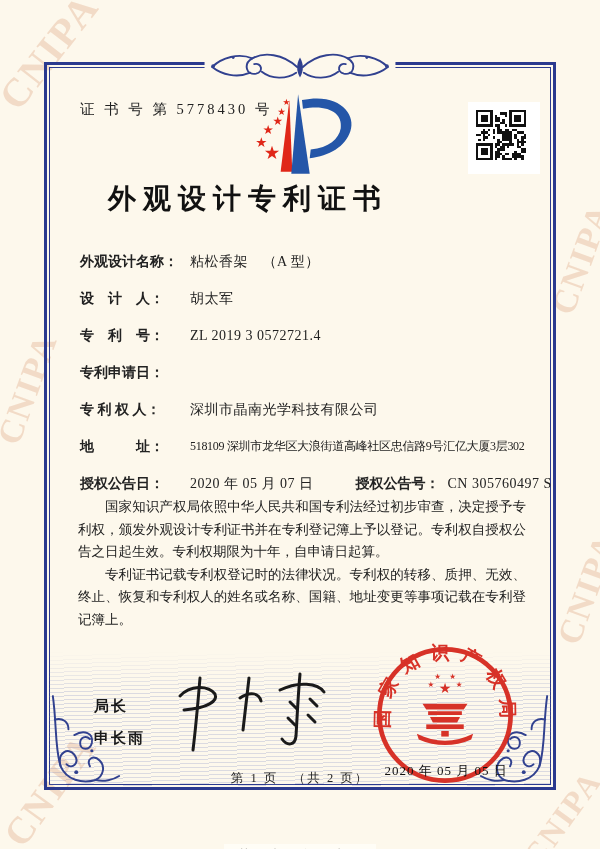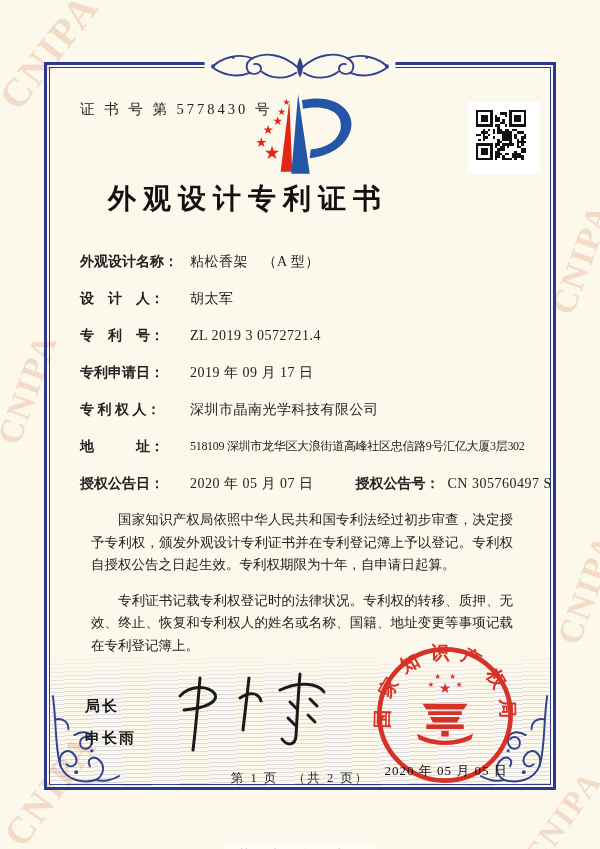--- a/index.html
+++ b/index.html
@@ -42,25 +42,25 @@
   .fields{position:absolute;left:80px;top:243px;width:452px;z-index:4;font-size:14px;}
   .frow{display:flex;align-items:center;height:37px;white-space:nowrap;}
   .flabel{display:inline-block;min-width:110px;font-weight:600;color:#222;}
   .fvalue{color:#222;letter-spacing:.5px;}
   .addr .fvalue{font-size:12px;letter-spacing:-0.3px;}
   .pair2{margin-left:42px;}
   .pair2 .flabel{min-width:0;margin-right:8px;}
 
   .body-text{position:absolute;left:78px;top:496px;width:448px;z-index:4;
              font-size:13.5px;line-height:22.5px;text-align:justify;color:#222;}
-  .body-text p{margin:13px;text-indent:2em;}
+  .body-text p{margin:0;text-indent:2em;}
 
   .sig-block{position:absolute;left:85px;top:697px;z-index:5;font-size:15px;
              font-weight:600;color:#1a1a1a;}
-  .sig-block div{margin-bottom:13px;letter-spacing:2px;}
+  .sig-block div{margin-bottom:13px;letter-spacing:2px;margin-left:9px;}
   .sig-script{position:absolute;left:170px;top:668px;z-index:5;}
 
   .seal{position:absolute;left:370px;top:640px;z-index:5;opacity:.95;}
   .seal-date{position:absolute;left:372px;top:762px;width:148px;text-align:center;
              z-index:6;font-size:13px;color:#111;letter-spacing:1px;white-space:nowrap;}
 
   .page-info{position:absolute;left:0;top:770px;width:600px;text-align:center;z-index:6;
              font-size:12.5px;color:#222;letter-spacing:2px;}
   .footer-note{position:absolute;left:0;top:804px;width:600px;text-align:center;z-index:6;}
   .footer-note span{display:inline-block;background:#fffdf6;padding:3px 14px;
@@ -296,21 +296,20 @@
     <div class="frow">
       <span class="flabel">设　计　人：</span>
       <span class="fvalue">胡太军</span>
     </div>
     <div class="frow">
       <span class="flabel">专　利　号：</span>
       <span class="fvalue">ZL 2019 3 0572721.4</span>
     </div>
     <div class="frow">
       <span class="flabel">专利申请日：</span>
-      <span class="fvalue">2019 年 09 月 17 日</span>
     </div>
     <div class="frow">
       <span class="flabel">专 利 权 人：</span>
       <span class="fvalue">深圳市晶南光学科技有限公司</span>
     </div>
     <div class="frow addr">
       <span class="flabel">地　　　址：</span>
       <span class="fvalue">518109 深圳市龙华区大浪街道高峰社区忠信路9号汇亿大厦3层302</span>
     </div>
     <div class="frow">

